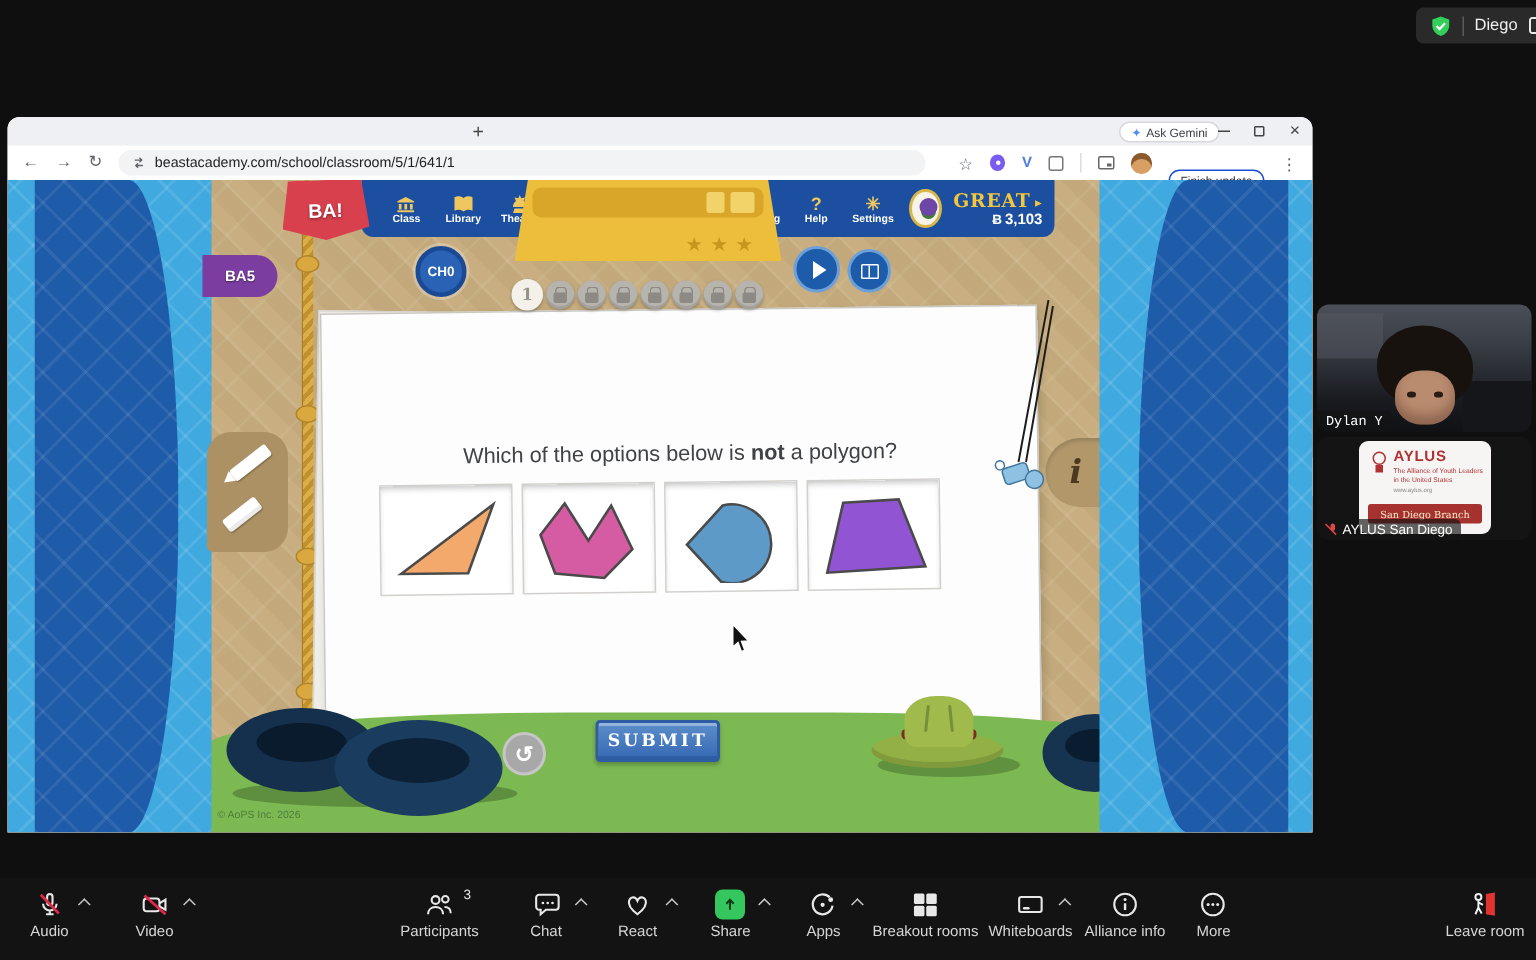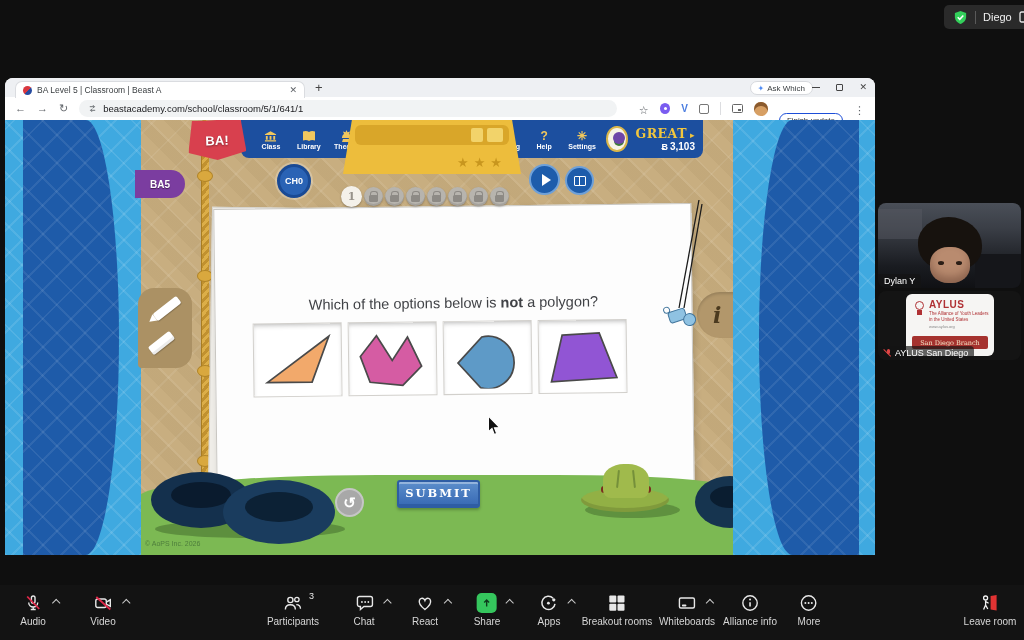--- a/index.html
+++ b/index.html
@@ -218,21 +218,21 @@
     box-shadow:inset 0 2px 3px rgba(0,0,0,.15); }
 
   .cursor { position:absolute; left:482px; top:296px; z-index:30; }
 
   
   .panel-handle { position:absolute; left:869px; top:303px; width:6px; height:30px;
     background:#c9c9c9; border-radius:3px; }
   .vtile { position:absolute; left:878px; width:143px; border-radius:8px; overflow:hidden; background:#1b1b1b; }
   .vtile .plabel { position:absolute; left:0; bottom:0; background:rgba(20,20,20,.66); color:#fff;
     font-size:9px; padding:2px 6px; border-radius:0 4px 0 8px; display:flex; align-items:center; gap:3px; z-index:3; }
-  .tile-dylan { top:203px; height:85px; background:linear-gradient(180deg,#4a4f58 0%,#3a3e46 30%,#191b20 75%,#101114 100%); }
+  .tile-dylan { top:203px; height:85px; background:linear-gradient(180deg,#4a4f58 0%,#3a3e46 30%,#191b20 75%,#101114 100%);font-family:Liberation Mono, monospace; }
   .dy-light { position:absolute; left:0; top:6px; width:44px; height:30px; background:#585c63; opacity:.45; }
   .dy-desk { position:absolute; right:0; bottom:0; width:46px; height:34px; background:#15161a; }
   .dy-hair { position:absolute; left:40px; top:14px; width:64px; height:54px; background:#17120e;
     border-radius:50% 55% 45% 50%; }
   .dy-face { position:absolute; left:52px; top:44px; width:40px; height:36px; background:#b98b6f;
     border-radius:45%; box-shadow:inset 0 -6px 8px rgba(60,30,20,.35); }
   .dy-face::before, .dy-face::after { content:""; position:absolute; top:14px; width:6px; height:3.5px;
     background:#2a1d15; border-radius:50%; }
   .dy-face::before { left:8px; } .dy-face::after { right:8px; }
 
@@ -297,29 +297,24 @@
     <div class="meet-div"></div>
     <span class="view-label">Diego</span>
     <svg width="14" height="12" viewBox="0 0 14 12">
       <rect x="1" y="1" width="12" height="10" rx="1.5" fill="none" stroke="#e8e8e8" stroke-width="1.3"></rect>
       <rect x="8.5" y="1" width="4.5" height="10" fill="#e8e8e8"></rect>
     </svg>
   </div>
 
   <div class="browser">
     <div class="tabstrip">
-      <div class="tab">
-        <span class="favicon"></span>
-        <span class="tab-title">BA Level 5 | Classroom | Beast A</span>
-        <span class="tab-close"></span>
-      </div>
       <span class="newtab"></span>
       <div class="gemini">
         <span class="gem-ic"></span>
-        <span>Ask Which</span>
+        <span>Ask Gemini</span>
       </div>
       <div class="win-controls">
         <span class="wc-min"></span>
         <span class="wc-max"></span>
         <span class="wc-close"></span>
       </div>
     </div>
 
     <div class="urlbar">
       <span class="nav-glyph">←</span>

